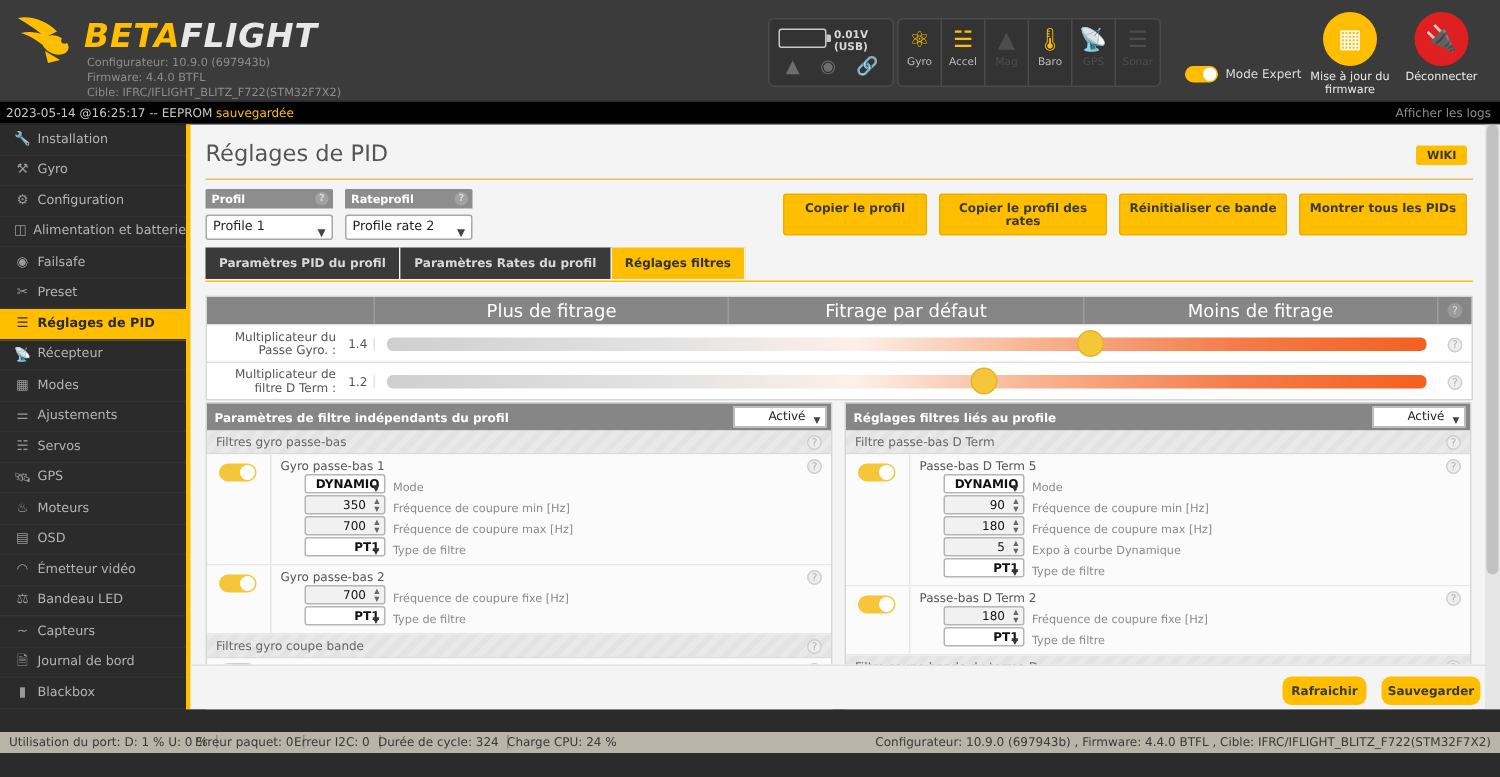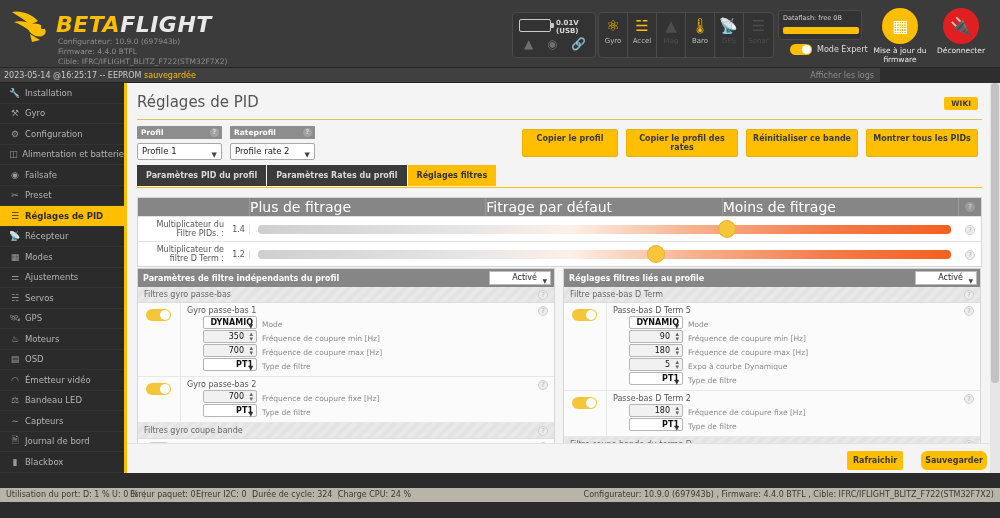--- a/index.html
+++ b/index.html
@@ -64,22 +64,22 @@
   .fwupd { position:absolute; left:873px; top:8px; width:54px; text-align:center; }
   .circ { width: 36px; height: 36px; border-radius: 50%; background: #ffbe00; margin: 0 auto; position: relative; }
   .circ .gl { position:absolute; left:0; right:0; top:8px; text-align:center; font-size:17px; line-height:20px; color:#fff; }
   .fwupd .fl { font-size: 7.5px; color: #eaeaea; line-height: 9px; margin-top: 2px; display:block; }
   .disc { position:absolute; left:932px; top:8px; width:58px; text-align:center; }
   .disc .circ { background: #e02020; }
   .disc .fl { font-size: 7.5px; color: #eaeaea; display:block; margin-top: 2px; }
 
   
   .statusbar {
-    position:absolute; top:68px; left:0; width:880px; height:15px;
-    background:#404040; border-bottom:1px solid #252525;
+    position:absolute; top:68px; left:0; width:1000px; height:15px;
+    background:#000000; border-bottom:1px solid #252525;
   }
   .statusbar .st { position:absolute; left:4px; top:3px; font-size:8px; color:#c9c9c9; }
   .statusbar .st b { color:#ffbe00; font-weight:normal; }
   .statusbar .logs { position:absolute; right:6px; top:3px; font-size:8px; color:#8c8c8c; }
 
   
   .sidebar {
     position:absolute; left:0; top:83px; width:124px; height:390px;
     background:#2b2b2b;
   }
@@ -132,21 +132,21 @@
   .tab.on { background:#ffbe00; color:#333; }
   .tabs-rule { position:absolute; left:10px; top:104px; width:845px; height:1px; background:#ffbe00; }
 
   
   .sltable {
     position:absolute; left:10px; top:114px; width:845px;
     background:#fff; border:1px solid #d6d6d6;
   }
   .sl-head { display:flex; height:18px; background:#868686; }
   .sl-head .c0 { width:112px; border-right:1px solid #9b9b9b; }
-  .sl-head .ch { flex:1; text-align:left; font-size:14px; color:#fff; line-height:18px; border-right:1px solid #9b9b9b; }
+  .sl-head .ch { flex:1; text-align:center; font-size:12px; color:#fff; line-height:18px; border-right:1px solid #9b9b9b; }
   .sl-head .cq { width:22px; position:relative; }
   .sl-head .cq .qm { position:absolute; left:6px; top:4px; width:10px; height:10px; border-radius:50%; background:#9b9b9b; color:#ddd; font-size:7px; text-align:center; line-height:10px;}
   .sl-row { display:flex; height:25px; align-items:center; border-top:1px solid #e2e2e2; }
   .sl-lab { width:90px; text-align:right; font-size:8px; color:#555; line-height:9px; padding-right:4px; }
   .sl-val { width:22px; text-align:center; font-size:8px; color:#555; border-right:1px solid #e2e2e2; }
   .sl-track-wrap { flex:1; position:relative; height:25px; padding:0 8px; }
   .sl-track {
     position:absolute; left:8px; right:8px; top:8px; height:9px; border-radius:4px;
     background: linear-gradient(to right, #cfcfcf 0%, #e4e4e4 28%, #fdf0e8 45%, #f8b492 62%, #f47b4a 82%, #f4601f 100%);
   }
@@ -196,21 +196,21 @@
   .fctl .cv { position:absolute; right:3px; top:3px; font-size:6px; color:#333; }
   .fctl .sp { position:absolute; right:3px; top:1px; font-size:7px; color:#666; line-height:5px; }
   .fcap { font-size:7.5px; color:#8b8b8b; margin-left:5px; }
   .trow { position:relative; border-bottom:1px solid #e7e7e7; background:#fbfbfb; display:flex; align-items:center; height:18px; }
   .trow .sw-cell { padding-top:0; padding-left:8px; }
   .trow .tlab { font-size:8px; color:#555; margin-left:8px; }
 
   
   .actbar { position:absolute; left:0; bottom:0; width:876px; height:30px; background:#f4f4f4; border-top:1px solid #e2e2e2; }
   .actbar .ab { position:absolute; top:7px; background:#ffbe00; color:#3a3a3a; font-size:8px; font-weight:bold; padding:5px 0; width:56px; text-align:center; border-radius:2px; }
-  .ab.refresh { right:100px; }
+  .ab.refresh { right:92px;border-radius:6px; }
   .ab.save { right:16px; width:66px;border-radius:6px; }
 
   .scrollbar { position:absolute; right:0; top:0; width:10px; height:390px; background:#e6e6e6; }
   .scrollbar .thumb { position:absolute; top:0; left:1px; width:8px; height:300px; background:#c2c2c2; border-radius:4px; }
 
   
   .footer {
     position:absolute; left:0; bottom:0; width:1000px; height:45px; background:#2b2b2b;
   }
   .footinfo { position:absolute; left:0; bottom:16px; width:1000px; height:14px; background:#b8b4a8; }
@@ -270,24 +270,20 @@
       <div class="sensor off">
         <span class="sico">📡</span>
         <span class="slab">GPS</span>
       </div>
       <div class="sensor off">
         <span class="sico">☰</span>
         <span class="slab">Sonar</span>
       </div>
     </div>
 
-    <div class="dataflash">
-      <div class="dlab">Dataflash: free 0B</div>
-      <div class="dfbar"></div>
-    </div>
 
     <div class="expert">
       <div class="tgl"></div>
       <div class="elab">Mode Expert</div>
     </div>
 
     <div class="fwupd">
       <div class="circ">
           <div class="gl">▦</div>
         </div>
@@ -424,21 +420,21 @@
       <div class="sl-head">
         <div class="c0"></div>
         <div class="ch">Plus de fitrage</div>
         <div class="ch">Fitrage par défaut</div>
         <div class="ch">Moins de fitrage</div>
         <div class="cq">
             <span class="qm">?</span>
           </div>
       </div>
       <div class="sl-row">
-        <div class="sl-lab">Multiplicateur du Filtre PIDs. :</div>
+        <div class="sl-lab">Multiplicateur du Passe Gyro. :</div>
         <div class="sl-val">1.4</div>
         <div class="sl-track-wrap">
           <div class="sl-track"></div>
           <div class="sl-knob" style="left:66%"></div>
         </div>
         <div class="sl-q">
             <span class="qm">?</span>
           </div>
       </div>
       <div class="sl-row">

